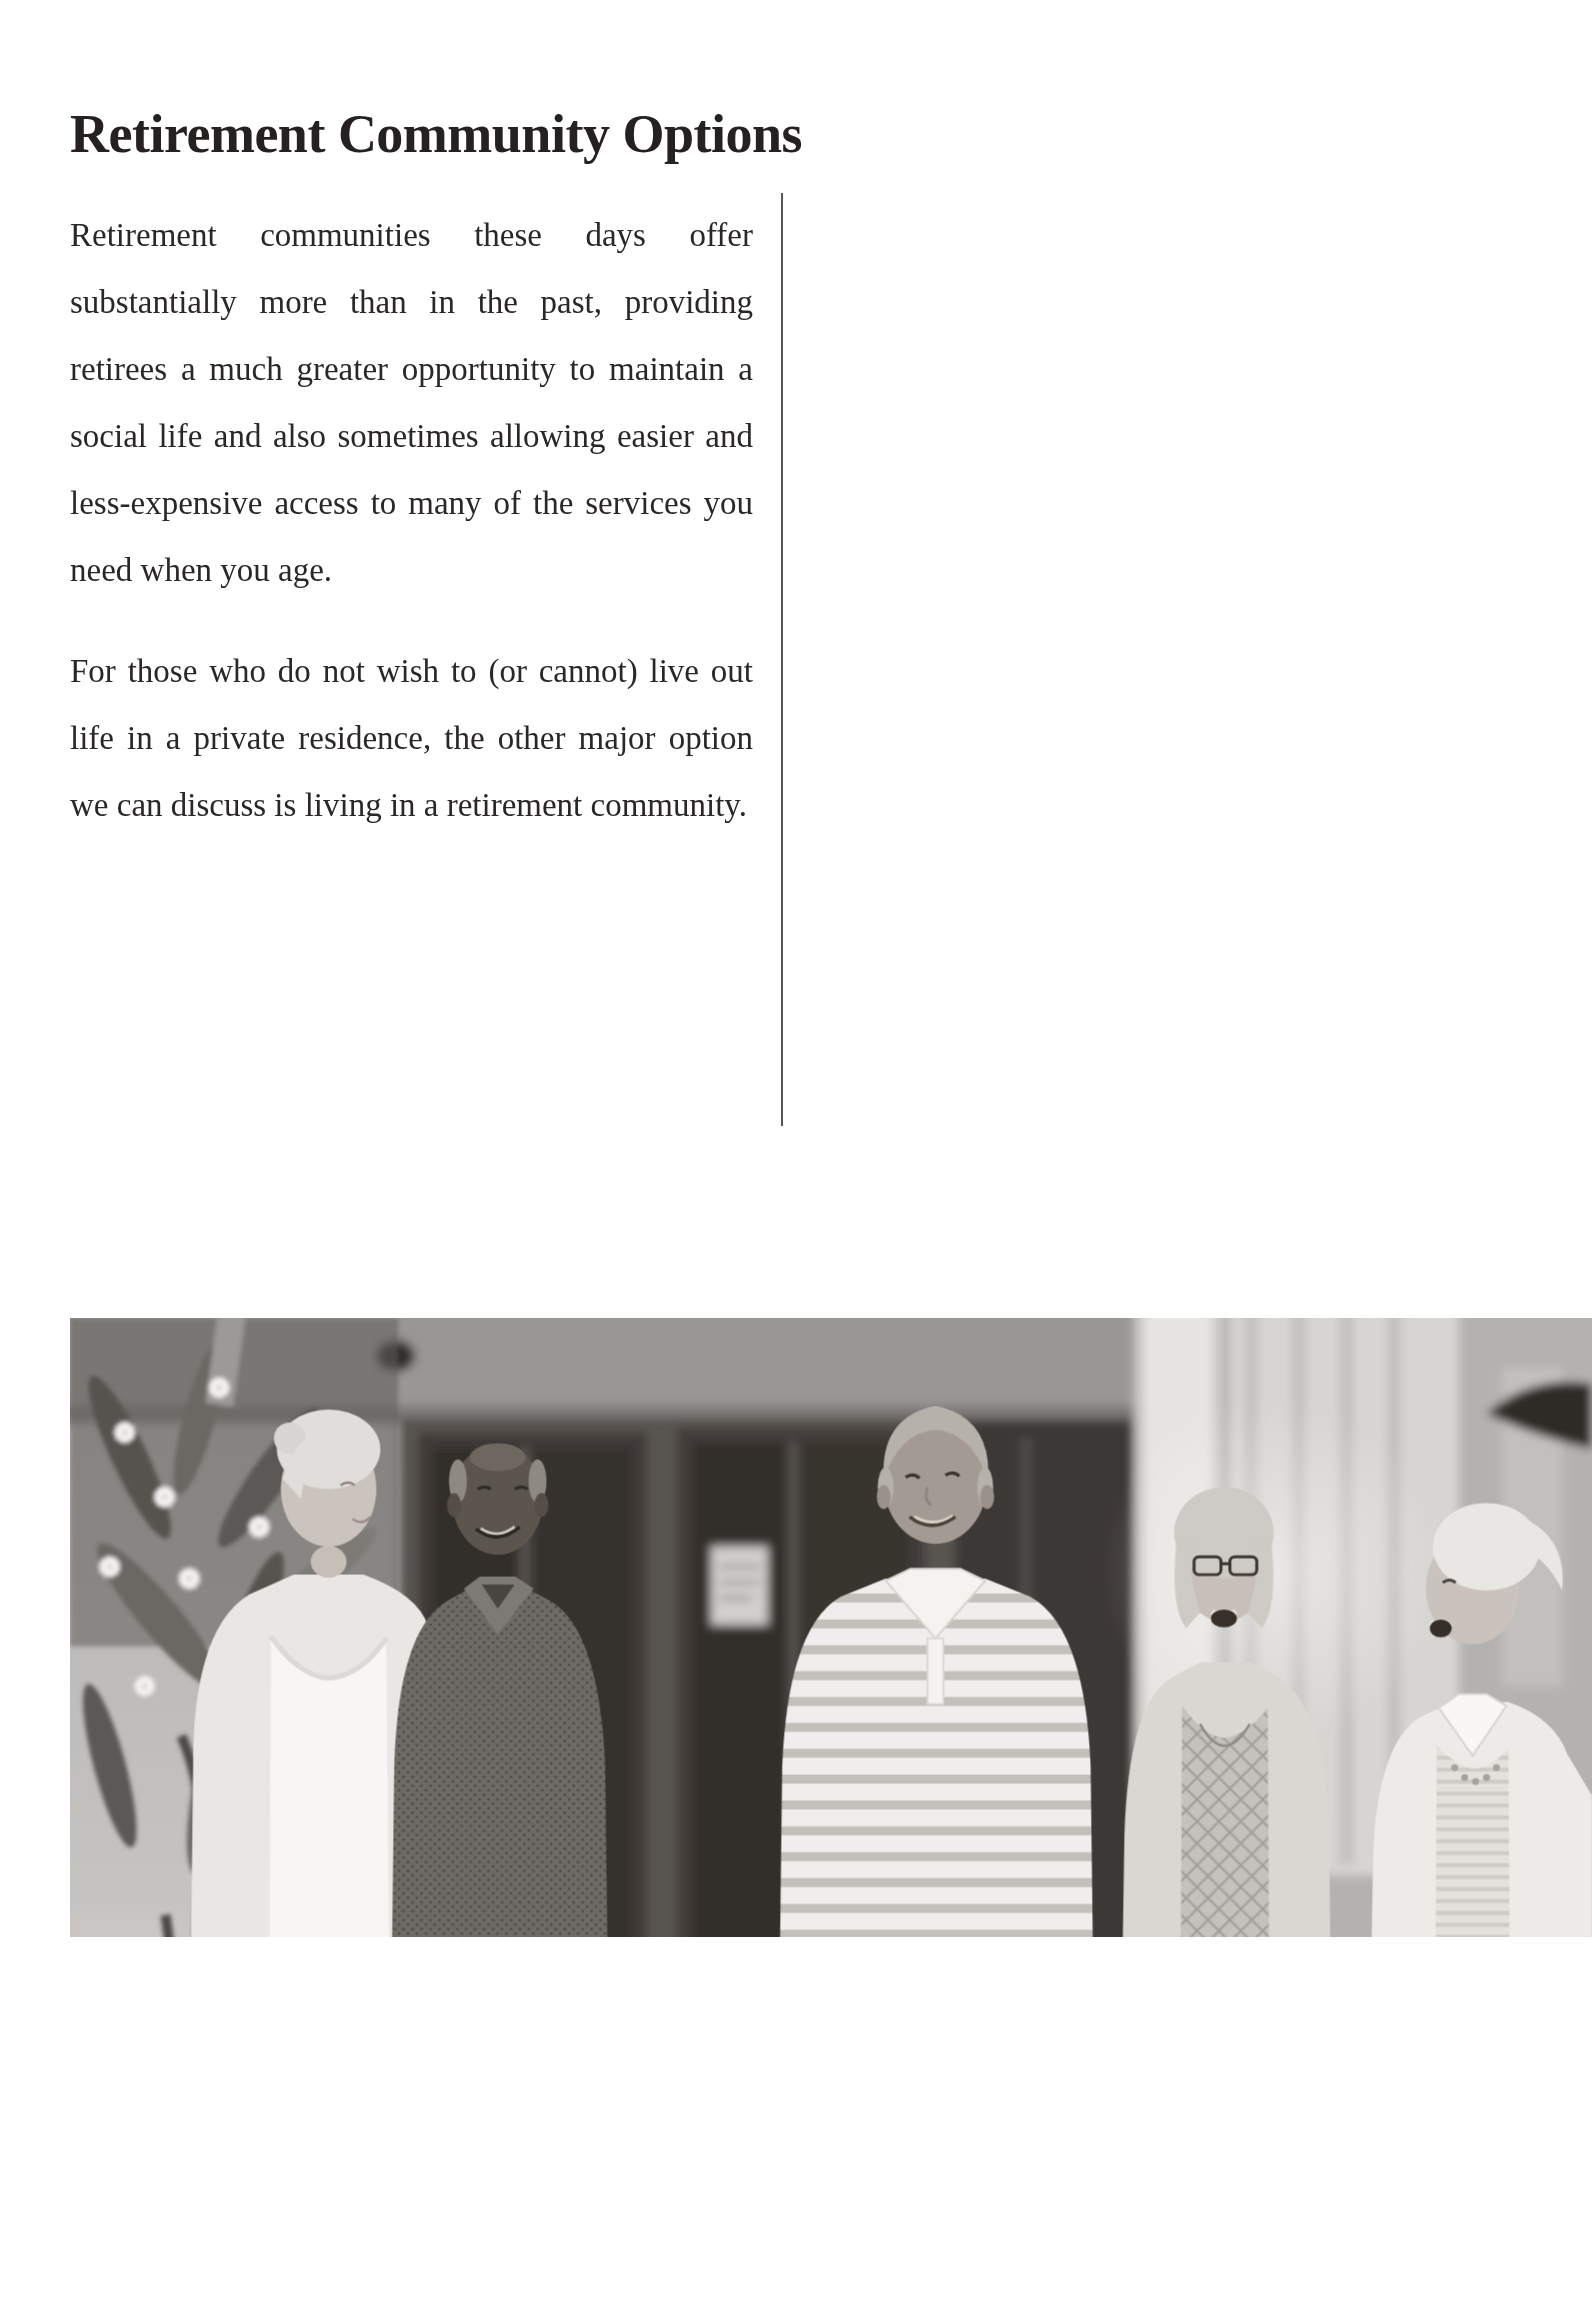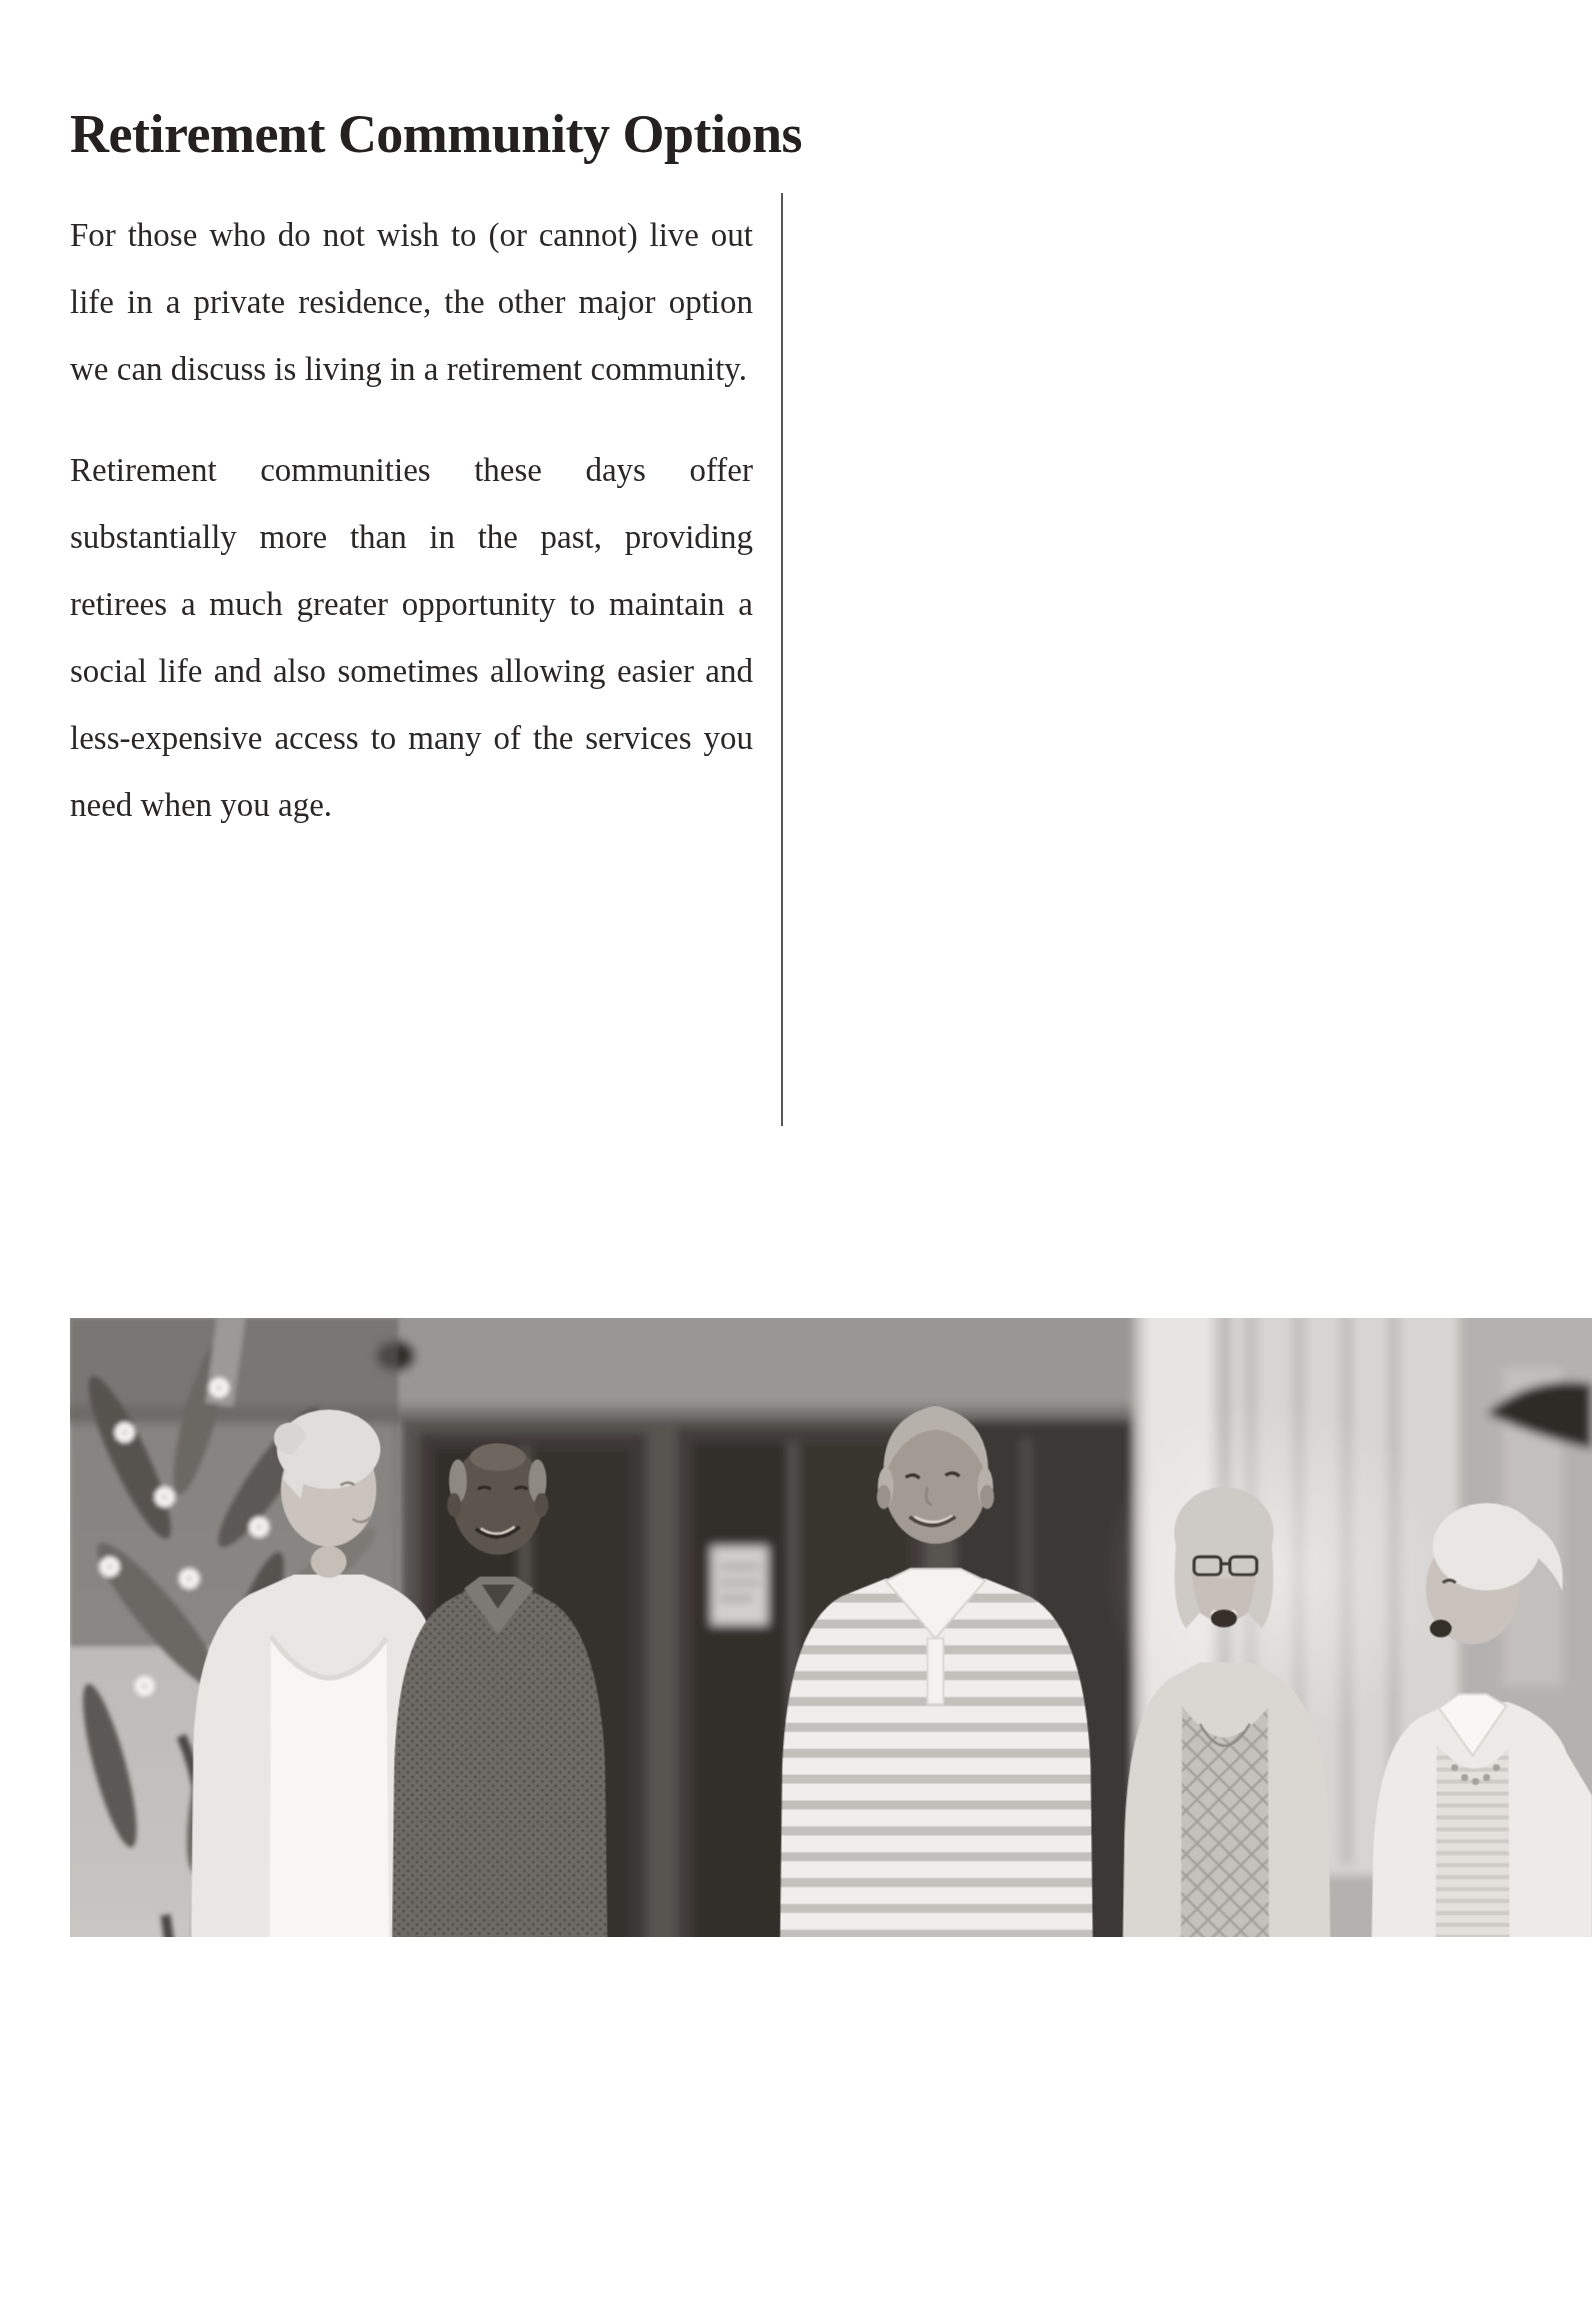--- a/index.html
+++ b/index.html
@@ -44,22 +44,22 @@
 </style>
 </head>
 <body>
 
 <div class="page">
 
   <h1 class="title">Retirement Community Options</h1>
 
   <div class="columns">
     <div class="col col-left">
+      <p>Retirement communities these days offer substantially more than in the past, providing retirees a much greater opportunity to maintain a social life and also sometimes allowing easier and less-expensive access to many of the services you need when you age.</p>
       <p>For those who do not wish to (or cannot) live out life in a private residence, the other major option we can discuss is living in a retirement community.</p>
-      <p>Retirement communities these days offer substantially more than in the past, providing retirees a much greater opportunity to maintain a social life and also sometimes allowing easier and less-expensive access to many of the services you need when you age.</p>
     </div>
     <div class="divider"></div>
     <div class="col col-right">
     </div>
   </div>
 
   <figure class="photo" role="img" aria-label="Black-and-white photograph of five laughing seniors standing together outside a retirement community entrance, with white frangipani flowers at the left.">
     <svg viewBox="0 0 1530 771" preserveAspectRatio="none" xmlns="http://www.w3.org/2000/svg">
       <defs>
         <linearGradient id="wallGrad" x1="0" y1="0" x2="0" y2="1">

